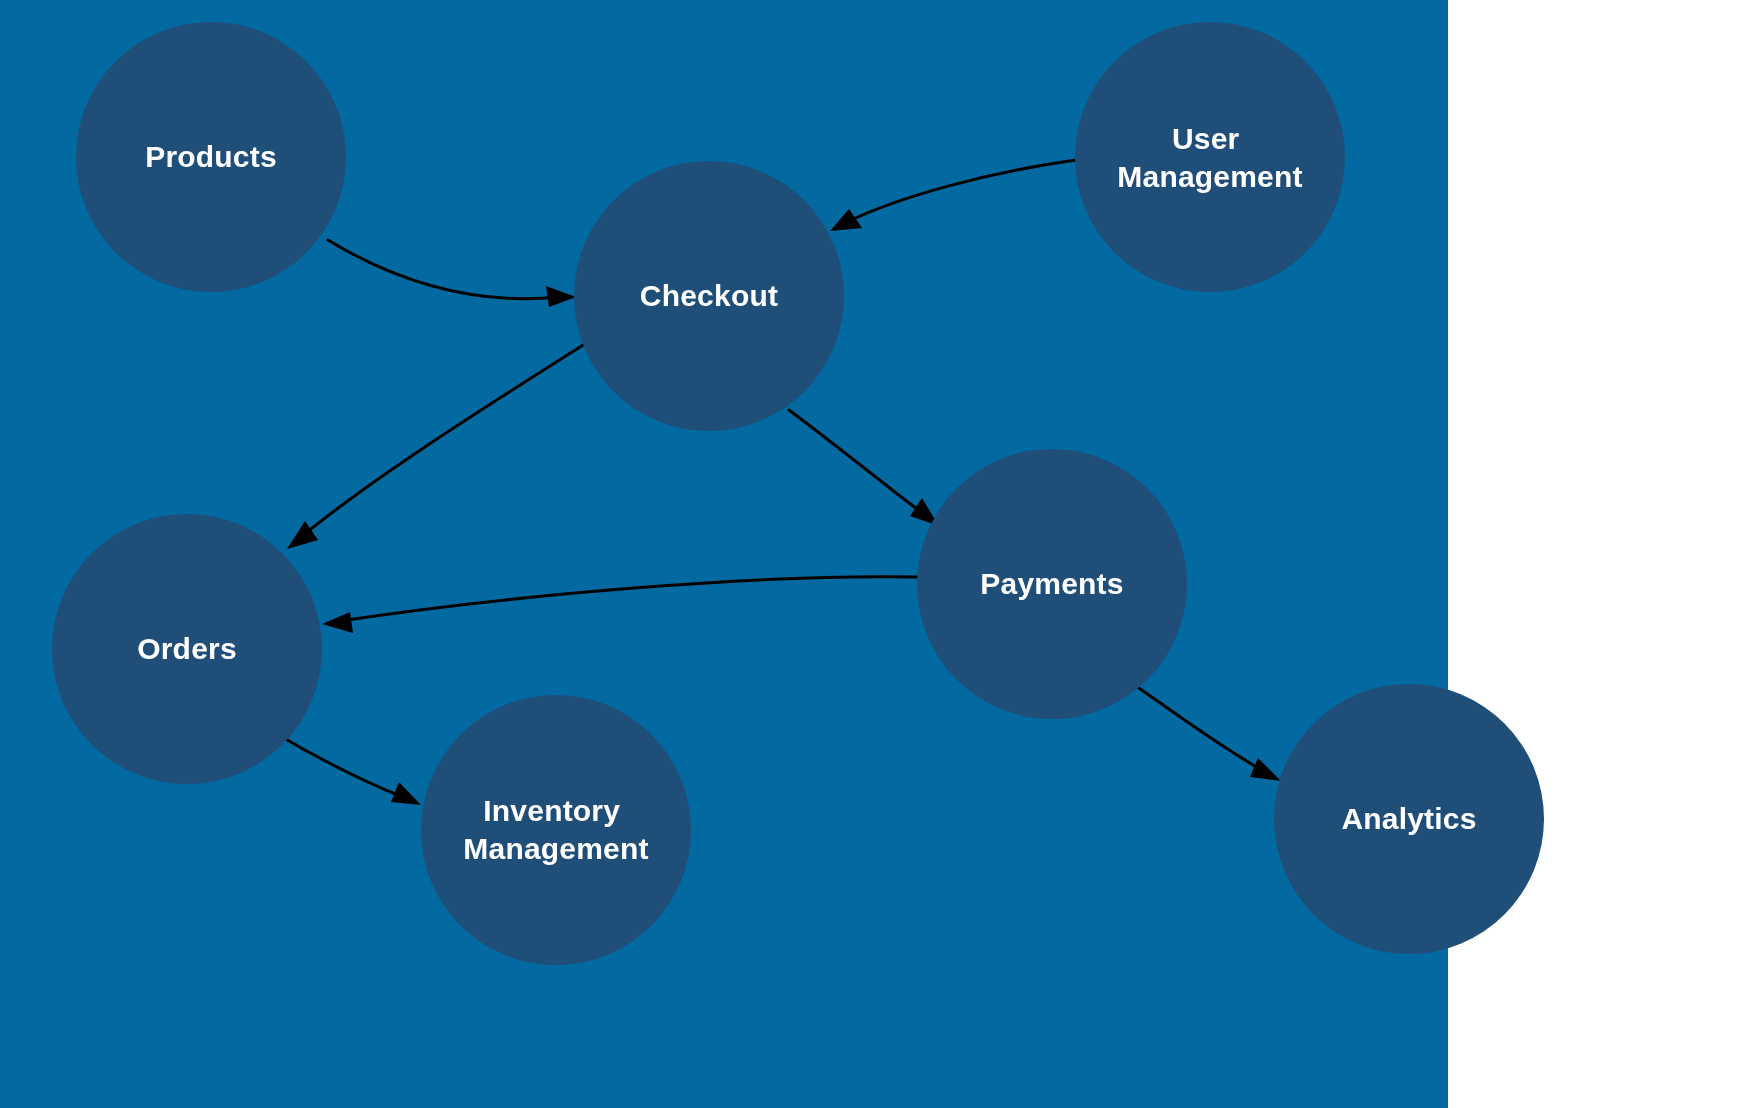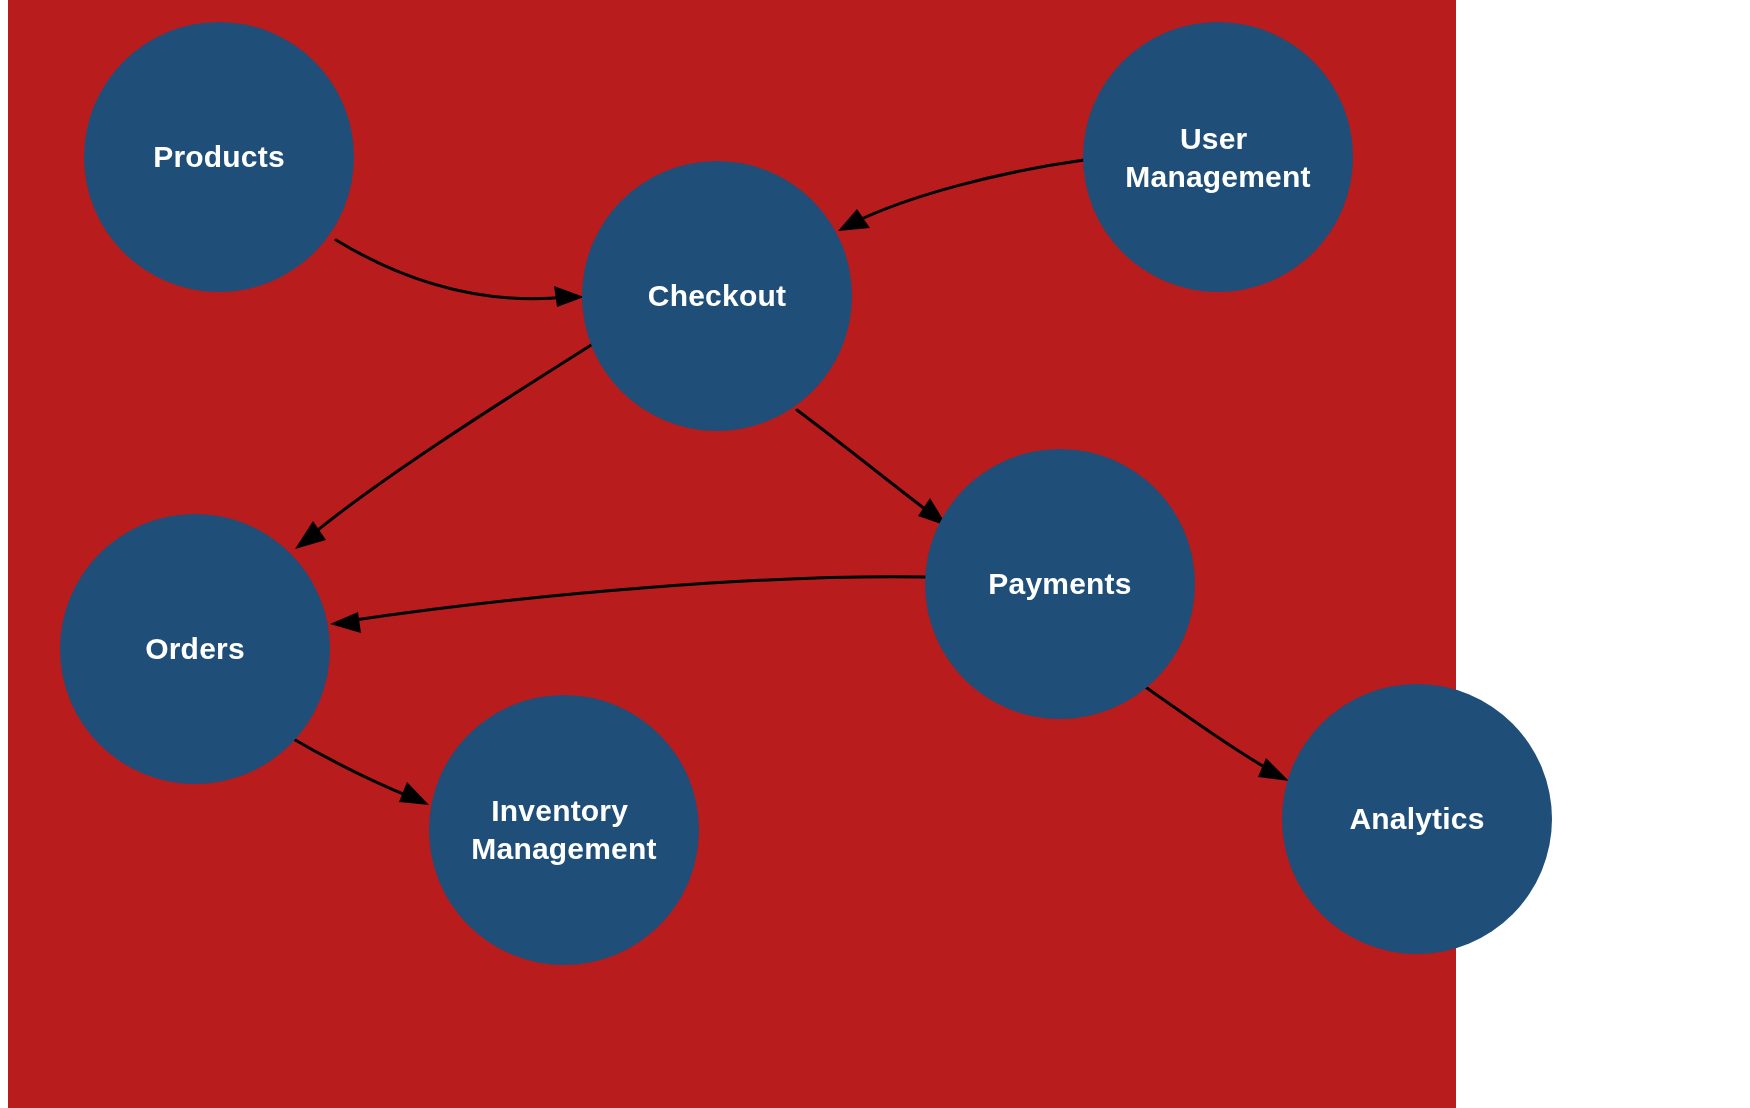--- a/index.html
+++ b/index.html
@@ -10,22 +10,21 @@
   body {
     width: 1750px;
     height: 1108px;
     overflow: hidden;
     font-family: "Liberation Sans", sans-serif;
   }
   #canvas {
     position: relative;
     width: 1448px;
     height: 1108px;
-    background: #b91c1c;
-    margin-left: 8px;
+    background: #0369a1;
   }
   svg.graph {
     position: absolute;
     top: 0;
     left: 0;
     width: 1750px;
     height: 1108px;
     display: block;
   }
   .node-circle {

